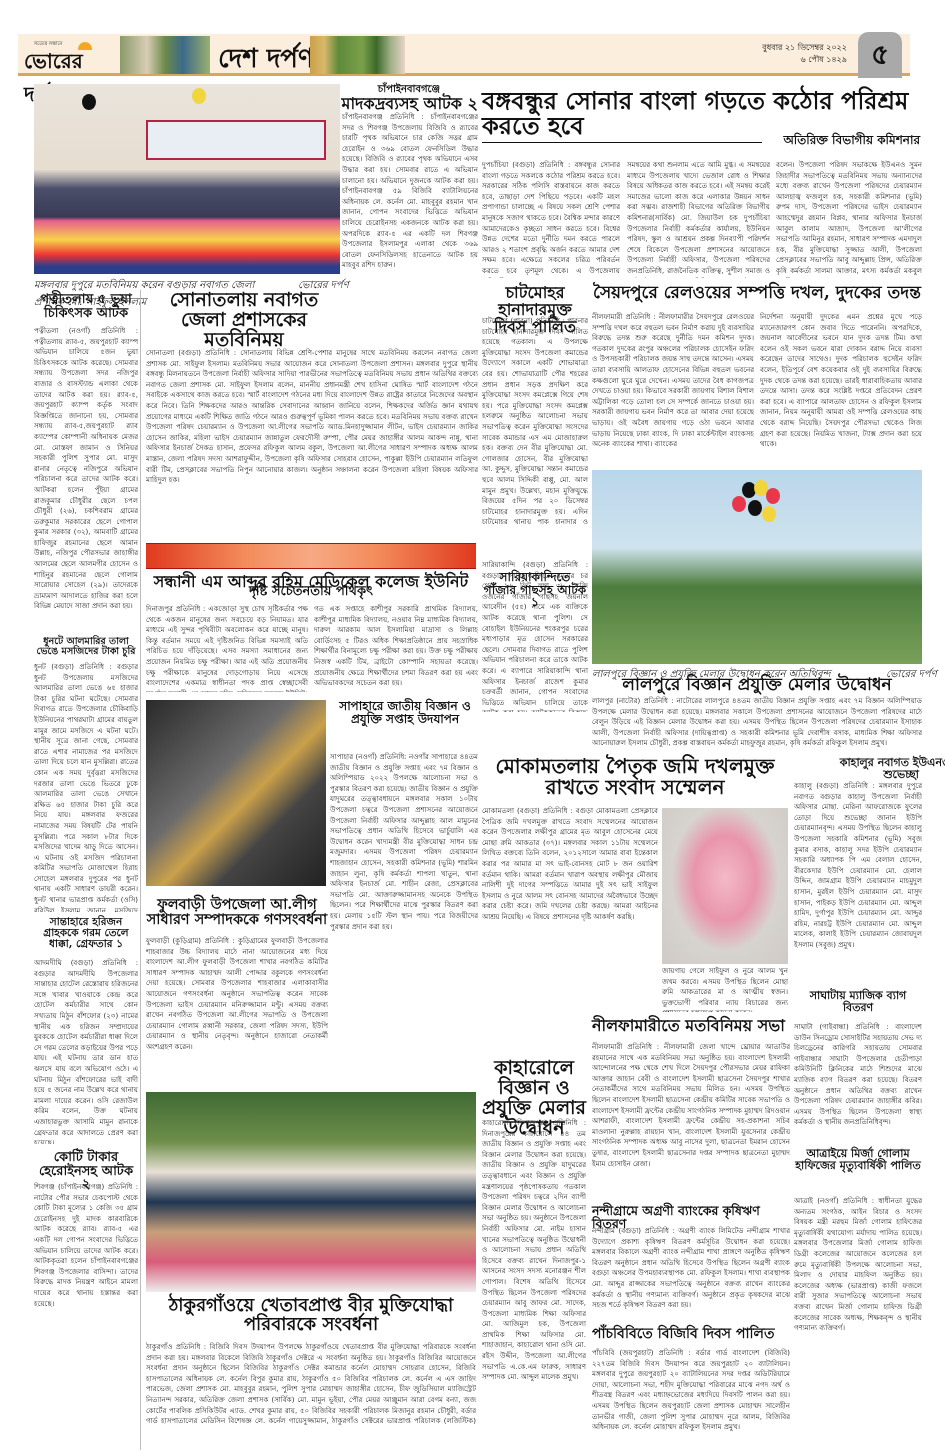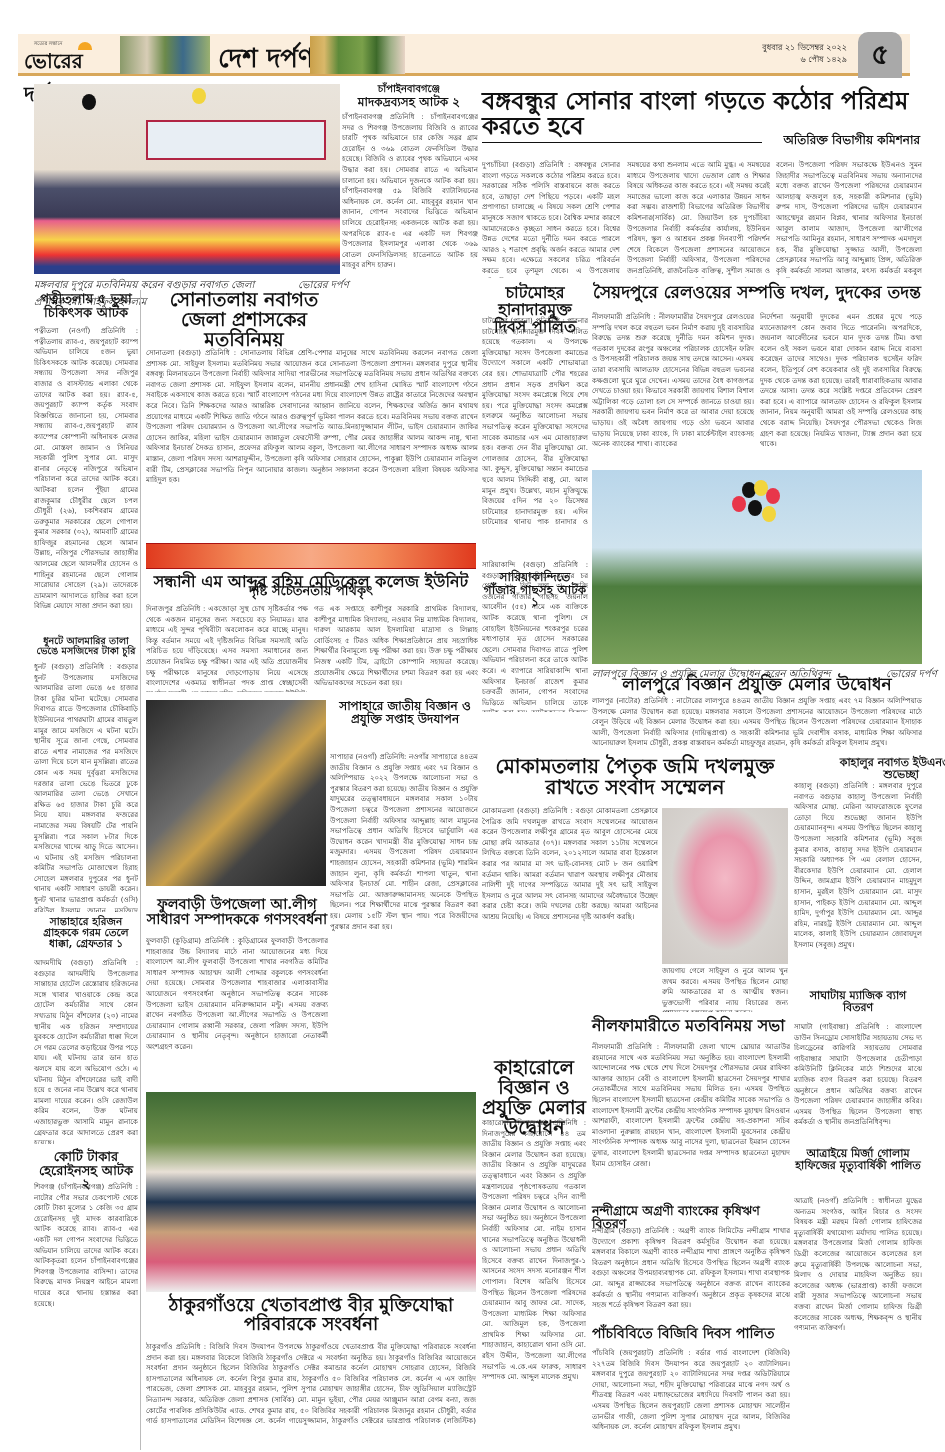--- a/index.html
+++ b/index.html
@@ -47,21 +47,21 @@
 
 <div class="abs photo ph-hall" style="left:34px;top:84px;width:306px;height:190px;">
   <div class="balloon" style="left:48px;top:10px;width:14px;height:16px;background:#111;"></div>
   <div class="balloon" style="left:158px;top:4px;width:14px;height:16px;background:#f2d53c;"></div>
   <div class="abs" style="left:112px;top:36px;width:180px;height:40px;background:#e8eef4;border:2px solid #b12443;"></div>
 </div>
 <div class="abs caption" style="left:34px;top:277px;width:240px;">মঙ্গলবার দুপুরে মতবিনিময় করেন বগুড়ার নবাগত জেলা প্রশাসক মো. সাইফুল ইসলাম</div>
 <div class="abs caption" style="left:298px;top:277px;">ভোরের দর্পণ</div>
 
 <div class="abs hl" style="left:340px;top:84px;width:138px;font-size:10px;">চাঁপাইনবাবগঞ্জে</div>
-<div class="abs hl" style="left:340px;top:96px;width:138px;font-size:12px;">মাদকদ্রব্যসহ আটক ২</div>
+<div class="abs hl" style="left:340px;top:96px;width:138px;font-size:16px;text-align:right;">মাদকদ্রব্যসহ আটক ২</div>
 <div class="abs body" style="left:342px;top:112px;width:136px;height:200px;">চাঁপাইনবাবগঞ্জ প্রতিনিধি : চাঁপাইনবাবগঞ্জের সদর ও শিবগঞ্জ উপজেলায় বিজিবি ও র‌্যাবের চারটি পৃথক অভিযানে চার কেজি সত্তর গ্রাম হেরোইন ও ৩৬৯ বোতল ফেনসিডিল উদ্ধার হয়েছে। বিজিবি ও র‌্যাবের পৃথক অভিযানে এসব উদ্ধার করা হয়। সোমবার রাতে এ অভিযান চালানো হয়। অভিযানে দুজনকে আটক করা হয়। চাঁপাইনবাবগঞ্জ ৫৯ বিজিবি ব্যাটালিয়নের অধিনায়ক লে. কর্নেল মো. মাহবুবুর রহমান খান জানান, গোপন সংবাদের ভিত্তিতে অভিযান চালিয়ে হেরোইনসহ একজনকে আটক করা হয়। অপরদিকে র‌্যাব-৫ এর একটি দল শিবগঞ্জ উপজেলার ইসলামপুর এলাকা থেকে ৩৬৯ বোতল ফেনসিডিলসহ হাতেনাতে আটক হয় মাহবুব রশিদ হারুন।</div>
 
 <div class="abs hl" style="left:482px;top:88px;width:440px;font-size:24px;text-align:left;">বঙ্গবন্ধুর সোনার বাংলা গড়তে কঠোর পরিশ্রম করতে হবে</div>
 <div class="abs" style="left:482px;top:142px;width:280px;height:1px;background:#111;"></div>
 <div class="abs hl" style="left:770px;top:134px;width:150px;font-size:12px;text-align:right;">অতিরিক্ত বিভাগীয় কমিশনার</div>
 <div class="abs body" style="left:482px;top:160px;width:138px;height:118px;">দুপচাঁচিয়া (বগুড়া) প্রতিনিধি : বঙ্গবন্ধুর সোনার বাংলা গড়তে সকলকে কঠোর পরিশ্রম করতে হবে। সরকারের সঠিক পলিসি বাস্তবায়নে কাজ করতে হবে, তাছাড়া দেশ পিছিয়ে পড়বে। একটি মহল প্রপাগান্ডা চালাচ্ছে এ বিষয়ে সকল শ্রেণি পেশার মানুষকে সজাগ থাকতে হবে। বৈশ্বিক মন্দার কারণে আমাদেরকেও কৃচ্ছতা সাধন করতে হবে। বিশ্বের উন্নত দেশের মতো দুর্নীতি দমন করতে পারলে আরও ২ শতাংশ প্রবৃদ্ধি অর্জন করতে আমার দেশ সক্ষম হবে। এক্ষেত্রে সকলের চরিত্র পরিবর্তন করতে হবে তৃণমূল থেকে। এ উপজেলায় দায়িত্বশীল সকলের মাঝে যে</div>
 <div class="abs body" style="left:627px;top:160px;width:143px;height:118px;">সমন্বয়ের কথা শুনলাম এতে আমি মুগ্ধ। এ সমন্বয়ের মাধ্যমে উপজেলায় খাদ্যে ভেজাল রোধ ও শিক্ষার বিষয়ে অধিকতর কাজ করতে হবে। এই সমন্বয় করেই সমাজের ভালো কাজ করে এলাকার উন্নয়ন সাধন করা সম্ভব। রাজশাহী বিভাগের অতিরিক্ত বিভাগীয় কমিশনার(সার্বিক) মো. জিয়াউল হক দুপচাঁচিয়া উপজেলার নির্বাহী কর্মকর্তার কার্যালয়, ইউনিয়ন পরিষদ, স্কুল ও আশ্রয়ন প্রকল্প দিনব্যাপী পরিদর্শন শেষে বিকেলে উপজেলা প্রশাসনের আয়োজনে উপজেলা নির্বাহী অফিসার, উপজেলা পরিষদের জনপ্রতিনিধি, রাজনৈতিক ব্যক্তিত্ব, সুশীল সমাজ ও কর্মকর্তাদের সাথে মতবিনিময় সভায় উপরোক্ত কথাগুলো</div>
 <div class="abs body" style="left:776px;top:160px;width:146px;height:118px;">বলেন। উপজেলা পরিষদ সভাকক্ষে ইউএনও সুমন জিহাদীর সভাপতিত্বে মতবিনিময় সভায় অন্যান্যদের মধ্যে বক্তব্য রাখেন উপজেলা পরিষদের চেয়ারম্যান আলহাজ্ব ফজলুল হক, সহকারী কমিশনার (ভূমি) রুপম দাস, উপজেলা পরিষদের ভাইস চেয়ারম্যান আহম্মেদুর রহমান বিপ্লব, থানার অফিসার ইনচার্জ আবুল কালাম আজাদ, উপজেলা আ'লীগের সভাপতি আমিনুর রহমান, সাধারণ সম্পাদক এমদাদুল হক, বীর মুক্তিযোদ্ধা সুজ্জাত আলী, উপজেলা প্রেসক্লাবের সভাপতি আবু আব্দুল্লাহ প্রিন্স, অতিরিক্ত কৃষি কর্মকর্তা সালমা আক্তার, মৎস্য কর্মকর্তা মকবুল আলী প্রমুখ।</div>
 
 <div class="abs hl" style="left:34px;top:292px;width:104px;font-size:13px;">পত্নীতলায় ৫ ভুয়া চিকিৎসক আটক</div>

